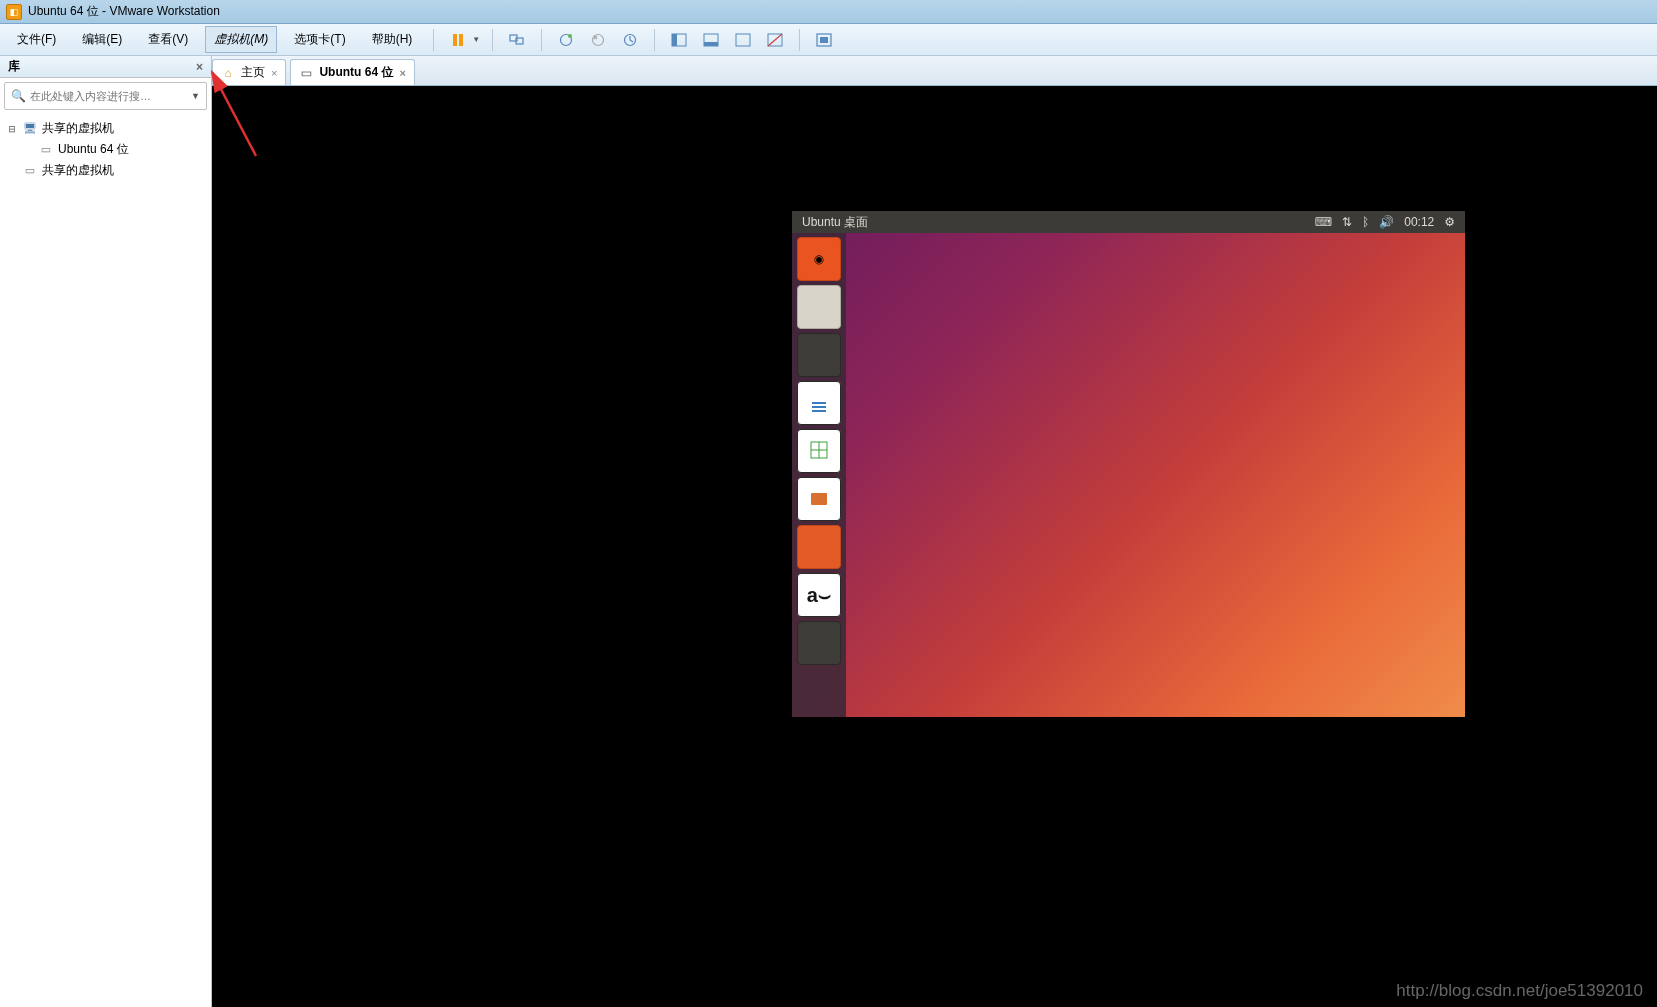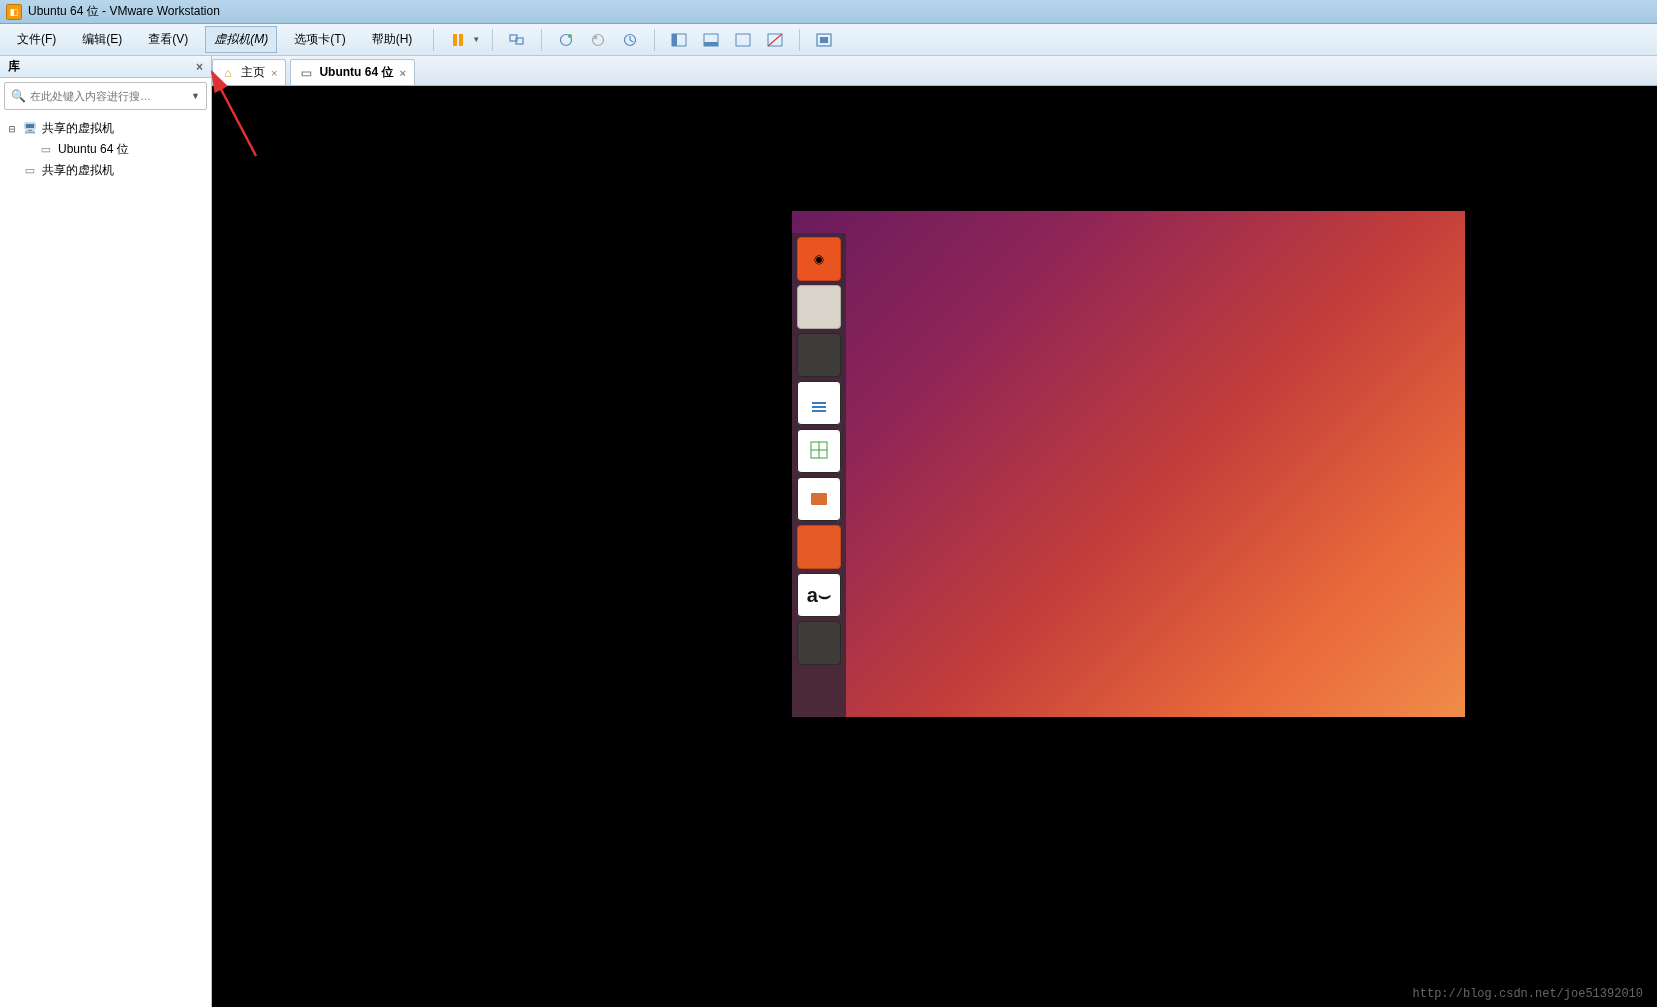--- a/index.html
+++ b/index.html
@@ -56,21 +56,21 @@
     .launcher-item { width: 44px; height: 44px; background: #3d3c38; border: 1px solid #2a2926; border-radius: 4px; display: flex; align-items: center; justify-content: center; cursor: pointer; }
     .launcher-item.dash { background: #e95420; border-color: #c74216; }
     .launcher-item.files { background: #d8d4c9; border-color: #b0ad9f; }
     .launcher-item.softcenter { background: #e55b27; border-color: #c4471a; }
     .launcher-item.amazon { background: #fff; color: #151515; font-weight: bold; font-size: 20px; }
     
     
     .arrow-annotation { position: absolute; top: -20px; left: -6px; pointer-events: none; }
     .arrow-annotation svg { overflow: visible; }
     
-    .watermark { position: absolute; bottom: 6px; right: 14px; color: #666; font-size: 12px; font-family: Liberation Mono, monospace; }
+    .watermark { position: absolute; bottom: 6px; right: 14px; color: #666; font-size: 17px; font-family: Liberation Sans, sans-serif; }
     
     
     .ico-computer { color: #4a7aaa; }
     .ico-vm { color: #888; }
     .ico-home { color: #d9a23c; }
   </style>
 </head>
 <body>
 
 <div class="titlebar">
@@ -209,20 +209,31 @@
           <defs>
             <marker id="ah" markerWidth="10" markerHeight="10" refX="8" refY="3" orient="auto">
               <path d="M0,0 L9,3 L0,6 Z" fill="#e03030"></path>
             </marker>
           </defs>
           <line x1="50" y1="90" x2="6" y2="6" stroke="#e03030" stroke-width="2.5" marker-end="url(#ah)"></line>
         </svg>
       </div>
 
       <div class="ubuntu-desktop">
+        <div class="ubuntu-panel">
+          <span>Ubuntu 桌面</span>
+          <div class="panel-right">
+            <span>⌨</span>
+            <span>⇅</span>
+            <span>ᛒ</span>
+            <span>🔊</span>
+            <span>00:12</span>
+            <span>⚙</span>
+          </div>
+        </div>
 
         <div class="launcher">
           <div class="launcher-item dash">
             <div class="dash-circle">◉</div>
           </div>
           <div class="launcher-item files">
             <div class="files-inner"></div>
           </div>
           <div class="launcher-item">
             <div class="firefox-inner"></div>

